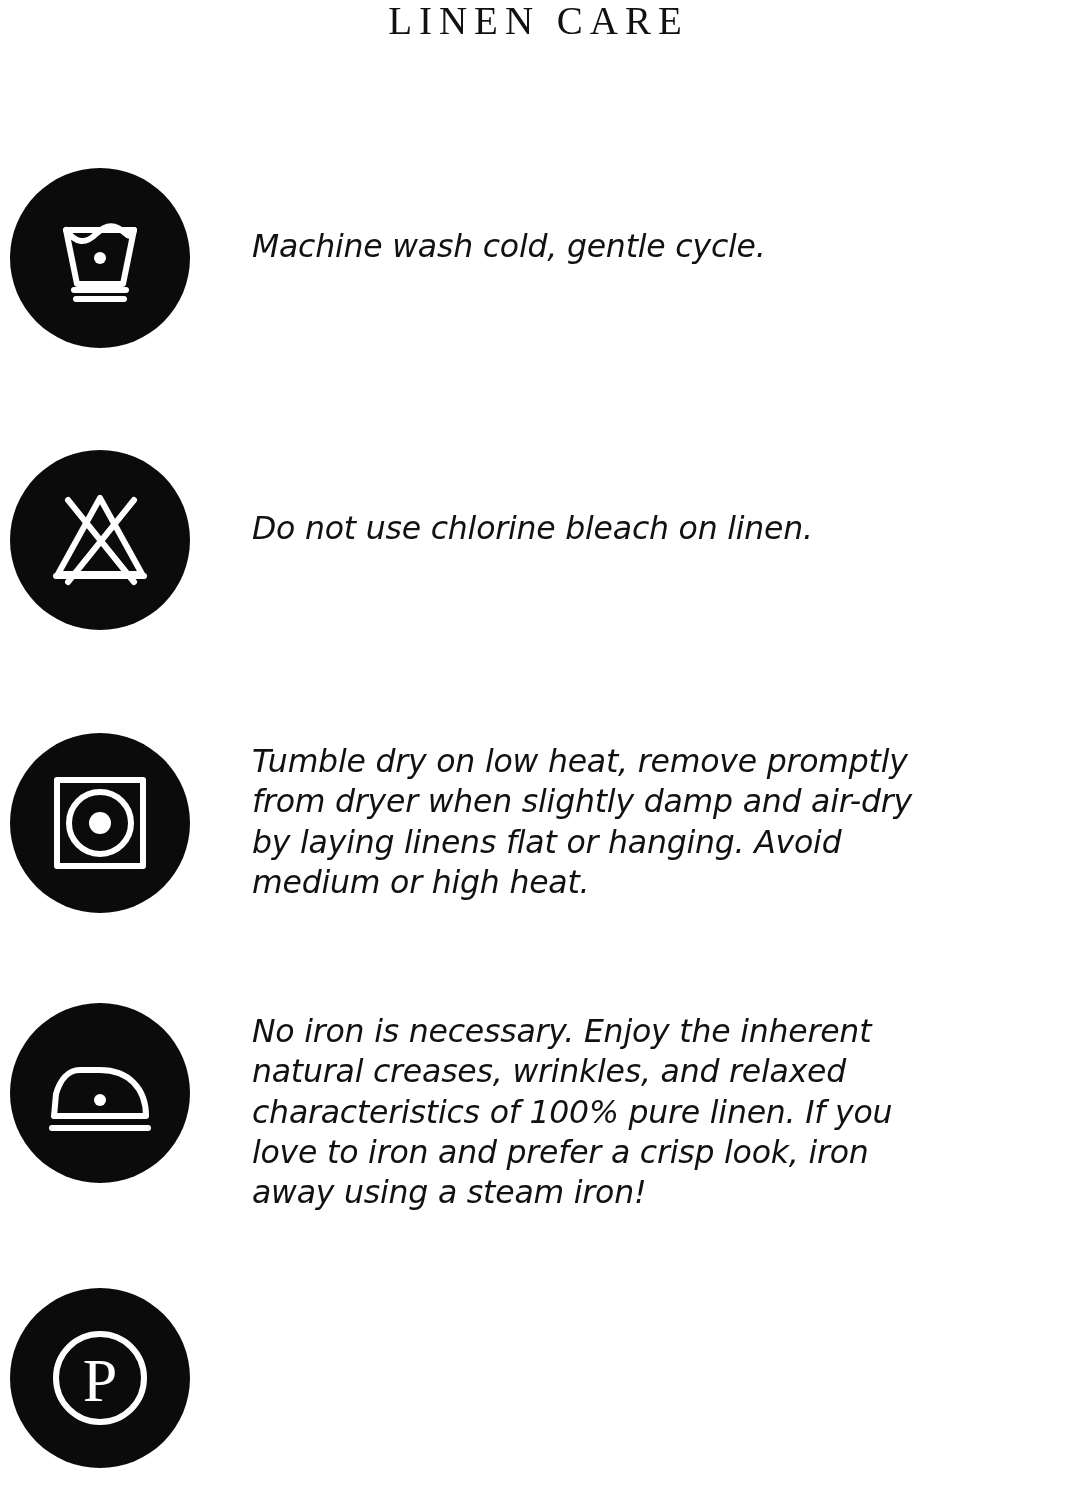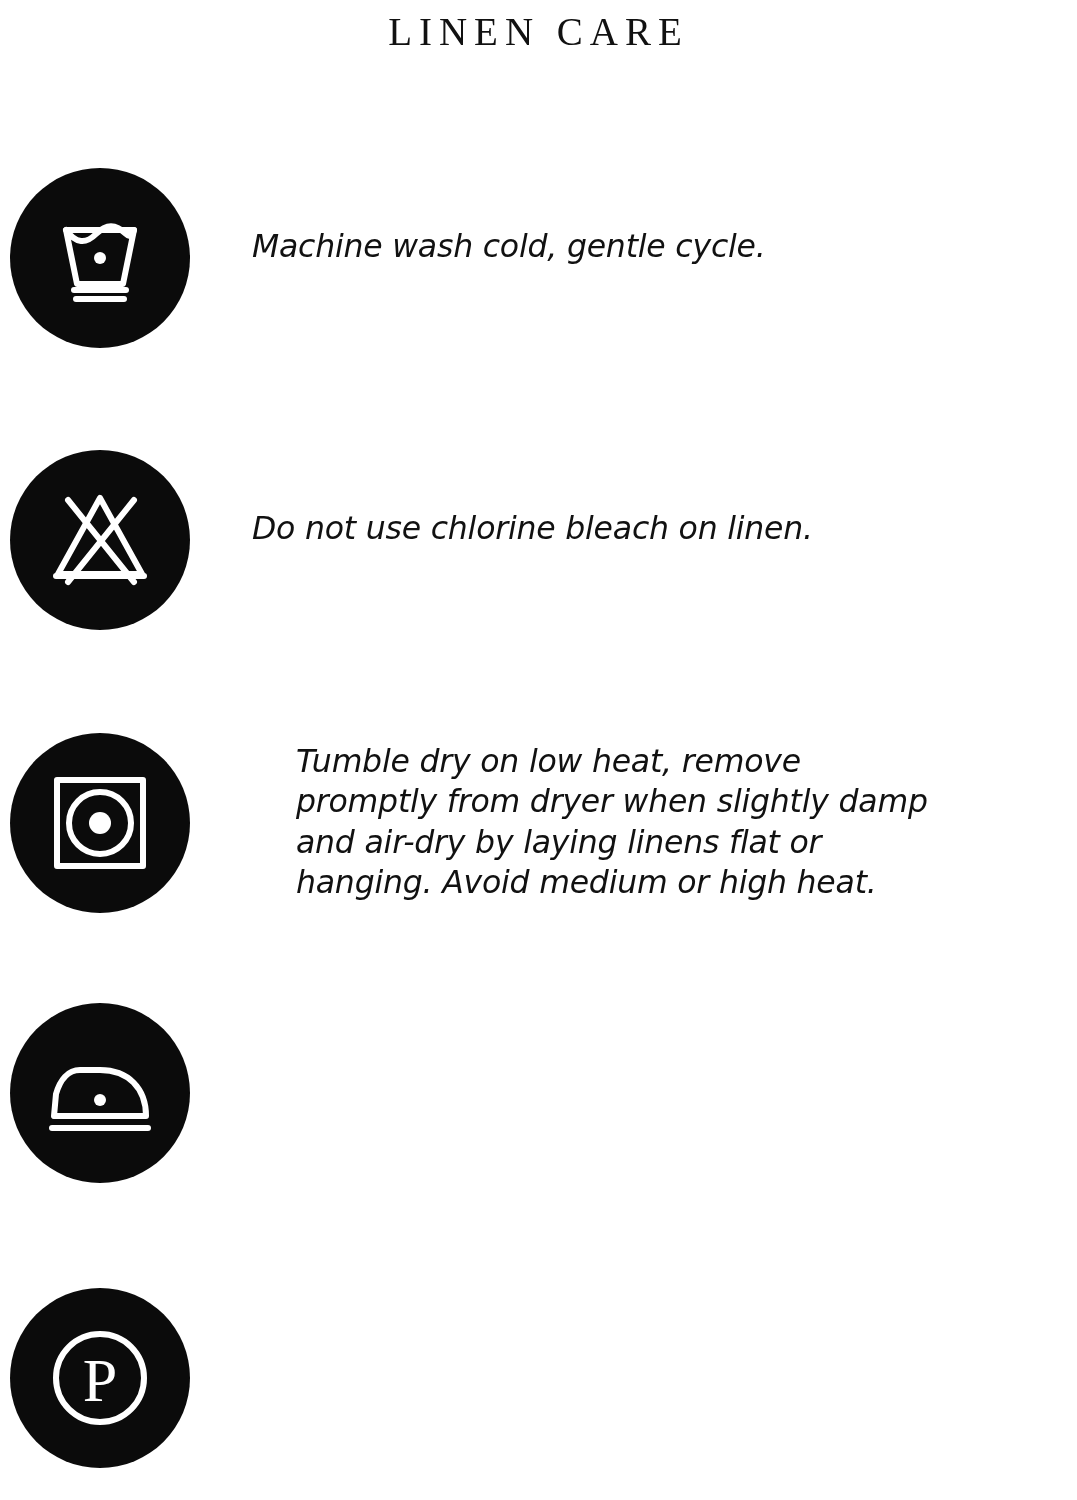--- a/index.html
+++ b/index.html
@@ -23,21 +23,21 @@
     box-sizing: border-box;
   }
 
   .page-title {
     text-align: center;
     font-family: "Liberation Serif", serif;
     font-size: 39px;
     letter-spacing: 7px;
     color: #111111;
     margin: 0;
-    padding-top: 11px;
+    padding-top: 0;
     font-weight: 400;
     line-height: 1.1;
   }
 
   .care-list {
     margin: 0;
     padding: 0;
     list-style: none;
   }
 
@@ -84,21 +84,21 @@
     font-size: 31.5px;
     line-height: 1.28;
     color: #111111;
     margin: 0;
     letter-spacing: -0.2px;
   }
 
   
   .row-0 { top: 168px; }
   .row-1 { top: 450px; justify-content: flex-end; }
-  .row-2 { top: 733px; gap: 44px; }
+  .row-2 { top: 733px; }
   .row-3 { top: 1003px; }
   .row-4 { top: 1288px; }
 
   .row-0 .text-cell { padding-top: 58px; }
   .row-1 .text-cell { padding-top: 58px; }
   .row-2 .text-cell { padding-top: 8px; }
   .row-3 .text-cell { padding-top: 8px; }
   .row-4 .text-cell { padding-top: 50px; }
 </style>
 </head>
@@ -169,20 +169,23 @@
         <div class="icon-badge">
           <svg width="124" height="110" viewBox="0 0 124 110" aria-hidden="true">
             <g fill="none" stroke="#ffffff" stroke-width="6" stroke-linejoin="round" stroke-linecap="round">
               <path d="M16 78 L108 78 C108 50 90 32 62 32 L42 32 C30 32 22 42 18 56 Z"></path>
               <path d="M14 90 L110 90"></path>
             </g>
             <circle cx="62" cy="62" r="6" fill="#ffffff"></circle>
           </svg>
         </div>
       </div>
+      <div class="text-cell">
+        <p class="care-text">No iron is necessary. Enjoy the inherent natural creases, wrinkles, and relaxed characteristics of 100% pure linen. If you love to iron and prefer a crisp look, iron away using a steam iron!</p>
+      </div>
     </li>
 
     <li class="care-row row-4">
       <div class="icon-cell">
         <div class="icon-badge">
           <svg width="120" height="120" viewBox="0 0 120 120" aria-hidden="true">
             <circle cx="60" cy="60" r="44" fill="none" stroke="#ffffff" stroke-width="6"></circle>
             <text x="60" y="62" text-anchor="middle" dominant-baseline="central" font-family="Liberation Serif, serif" font-size="62" fill="#ffffff">P</text>
           </svg>
         </div>

